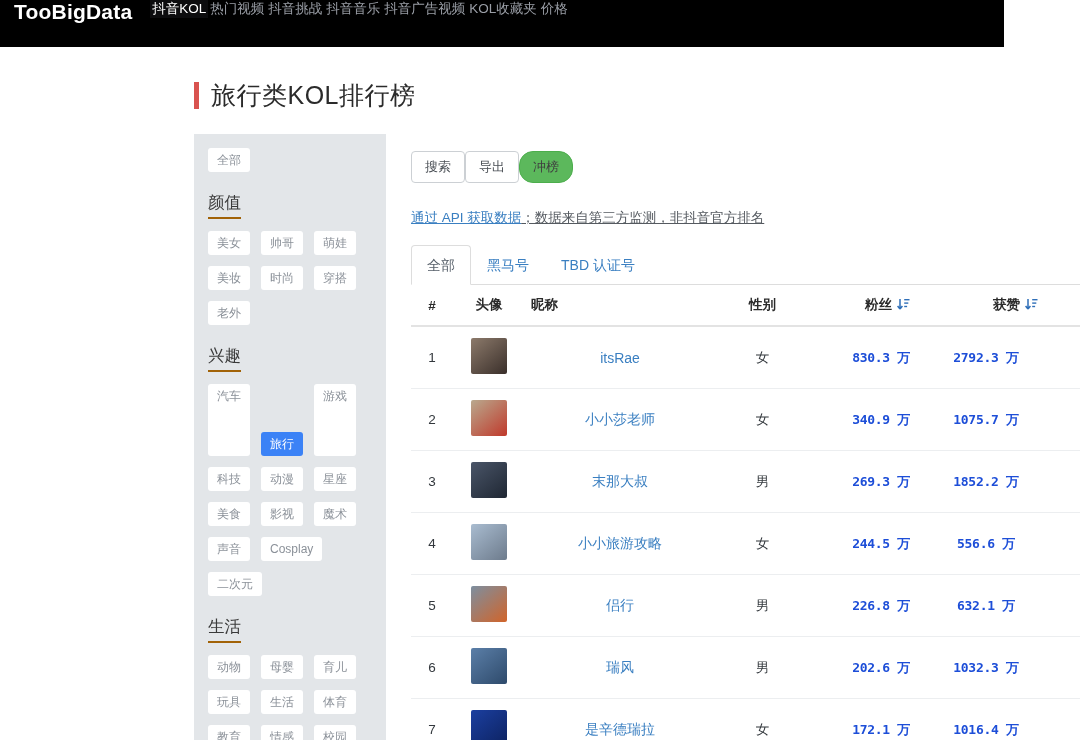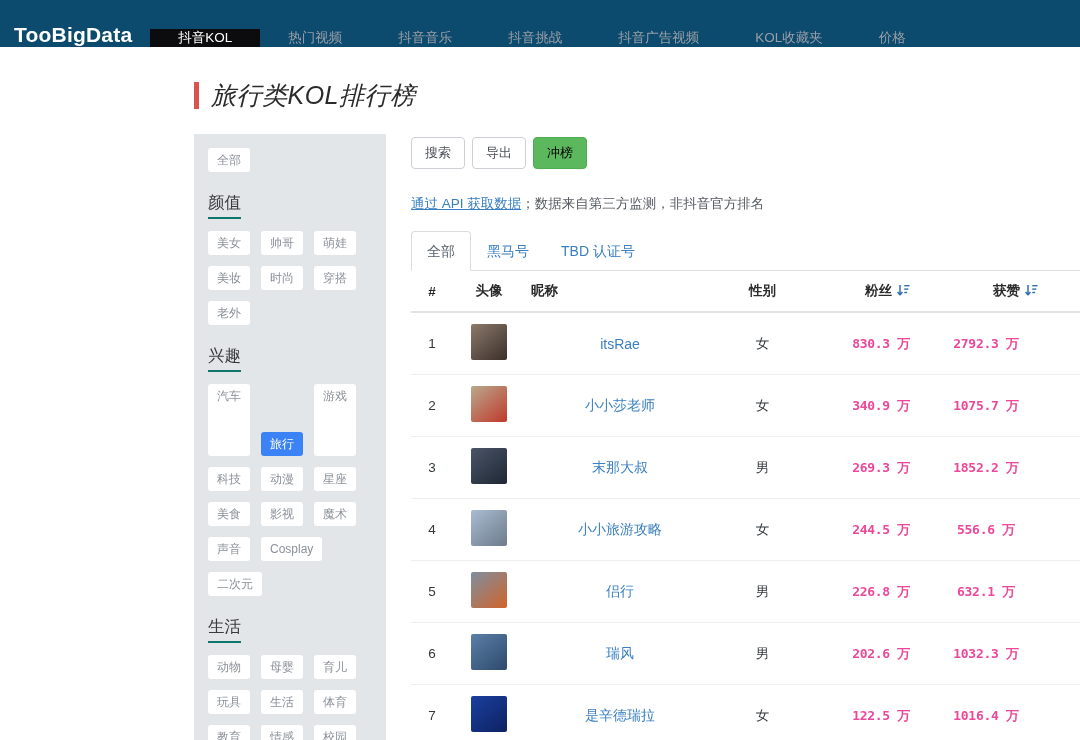--- a/index.html
+++ b/index.html
@@ -8,53 +8,53 @@
     width: 1080px; height: 740px;
     overflow: hidden;
     background: #ffffff;
     font-family: "Liberation Sans", "DejaVu Sans", sans-serif;
     -webkit-font-smoothing: antialiased;
   }
 
   
   .navbar {
     height: 47px;
-    background: #0c4a6e;
+    background: #000000;
     display: flex;
-    align-items: flex-end;
-    width: 1080px;
+    align-items: flex-start;
+    width: 1004px;
   }
   .brand {
     display: flex; align-items: center;
     padding: 0 18px 0 14px;
     color: #ffffff;
     font-size: 21px;
     font-weight: 700;
     letter-spacing: .2px;
     white-space: nowrap;
   }
   .nav-items { display: flex; align-items: stretch; }
   .nav-item {
     display: flex; align-items: center;
-    padding: 0 28px;
+    padding: 0 2px;
     color: #9a9ea6;
     font-size: 13.5px;
     white-space: nowrap;
     cursor: pointer;
   }
   .nav-item.active {
     background: #0c0c0e;
     color: #ffffff;
   }
 
   
   .page { width: 1080px; padding: 0 0 0 0; }
   .page-title-wrap {
     margin: 32px 8px 0 194px;
-    display: flex; align-items: center; font-style: italic;
+    display: flex; align-items: center;
   }
   .title-bar {
     width: 5px; height: 27px;
     background: #d9534f;
     margin-right: 12px;
   }
   .page-title {
     font-size: 25px;
     color: #2b2b2b;
     font-weight: 400;
@@ -96,53 +96,55 @@
   .tag.active {
     background: #3b82f6;
     color: #ffffff;
     margin-top: 48px;
   }
   .sec-head {
     margin: 9px 0 12px 14px;
     font-size: 16.5px;
     color: #3a3a3a;
     display: inline-block;
-    border-bottom: 2px solid #0f766e;
+    border-bottom: 2px solid #a16207;
     padding-bottom: 3px;
   }
   .sec-head-wrap { display: block; }
 
   
   .main {
     flex: 1 1 auto;
     padding-left: 25px;
     padding-right: 0;
     min-width: 0;
   }
-  .btn-row { display: flex; gap: 7px; margin-top: 3px; }
+  .btn-row { display: flex; gap: 0; margin-top: 17px; }
   .btn {
     font-size: 13px;
     padding: 6px 13px;
     border-radius: 4px;
     border: 1px solid #ccd0d4;
     background: #ffffff;
     color: #4a4f55;
     cursor: pointer;
     line-height: 18px;
   }
   .btn.primary {
     background: #5cb85c;
     border-color: #4cae4c;
-    color: #000000;
+    color: #404040;
+    border-radius: 14px;
   }
 
   .api-note {
     margin-top: 26px;
     font-size: 13.5px;
     color: #555a60;
+    text-decoration: underline;
   }
   .api-link {
     color: #3a7fc1;
     text-decoration: underline;
     cursor: pointer;
   }
 
   
   .tabs {
     display: flex;
@@ -213,21 +215,21 @@
     background-position: center;
   }
   .nick {
     color: #3a7fc1;
     font-size: 14px;
     cursor: pointer;
   }
   .num {
     font-family: "DejaVu Sans Mono", "Liberation Mono", monospace;
     font-size: 13px;
-    color: #ec4899;
+    color: #1d4ed8;
     font-weight: 600;
     letter-spacing: -.3px;
   }
   .sort-ico {
     display: inline-block;
     vertical-align: -2px;
     margin-left: 5px;
   }
 </style>
 </head>
@@ -236,24 +238,24 @@
 <div class="navbar">
   <div class="brand">TooBigData</div>
   <div class="nav-items">
       <div class="nav-item active">
         <span>抖音KOL</span>
       </div>
       <div class="nav-item">
         <span>热门视频</span>
       </div>
       <div class="nav-item">
+        <span>抖音挑战</span>
+      </div>
+      <div class="nav-item">
         <span>抖音音乐</span>
-      </div>
-      <div class="nav-item">
-        <span>抖音挑战</span>
       </div>
       <div class="nav-item">
         <span>抖音广告视频</span>
       </div>
       <div class="nav-item">
         <span>KOL收藏夹</span>
       </div>
       <div class="nav-item">
         <span>价格</span>
       </div>
@@ -408,21 +410,21 @@
               <td class="c-sex">男</td>
               <td class="c-fans"><span class="num">202.6 万</span></td>
               <td class="c-likes"><span class="num">1032.3 万</span></td>
               <td class="c-vid"></td>
             </tr>
             <tr>
               <td class="c-rank">7</td>
               <td class="c-ava"><span class="avatar" style="background: linear-gradient(140deg, rgb(27, 63, 160) 0%, rgb(13, 34, 96) 100%);"></span></td>
               <td class="c-name"><span class="nick">是辛德瑞拉</span></td>
               <td class="c-sex">女</td>
-              <td class="c-fans"><span class="num">122.5 万</span></td>
+              <td class="c-fans"><span class="num">172.1 万</span></td>
               <td class="c-likes"><span class="num">1016.4 万</span></td>
               <td class="c-vid"></td>
             </tr>
           </tbody>
       </table>
 
     </div>
   </div>
 </div>
 

